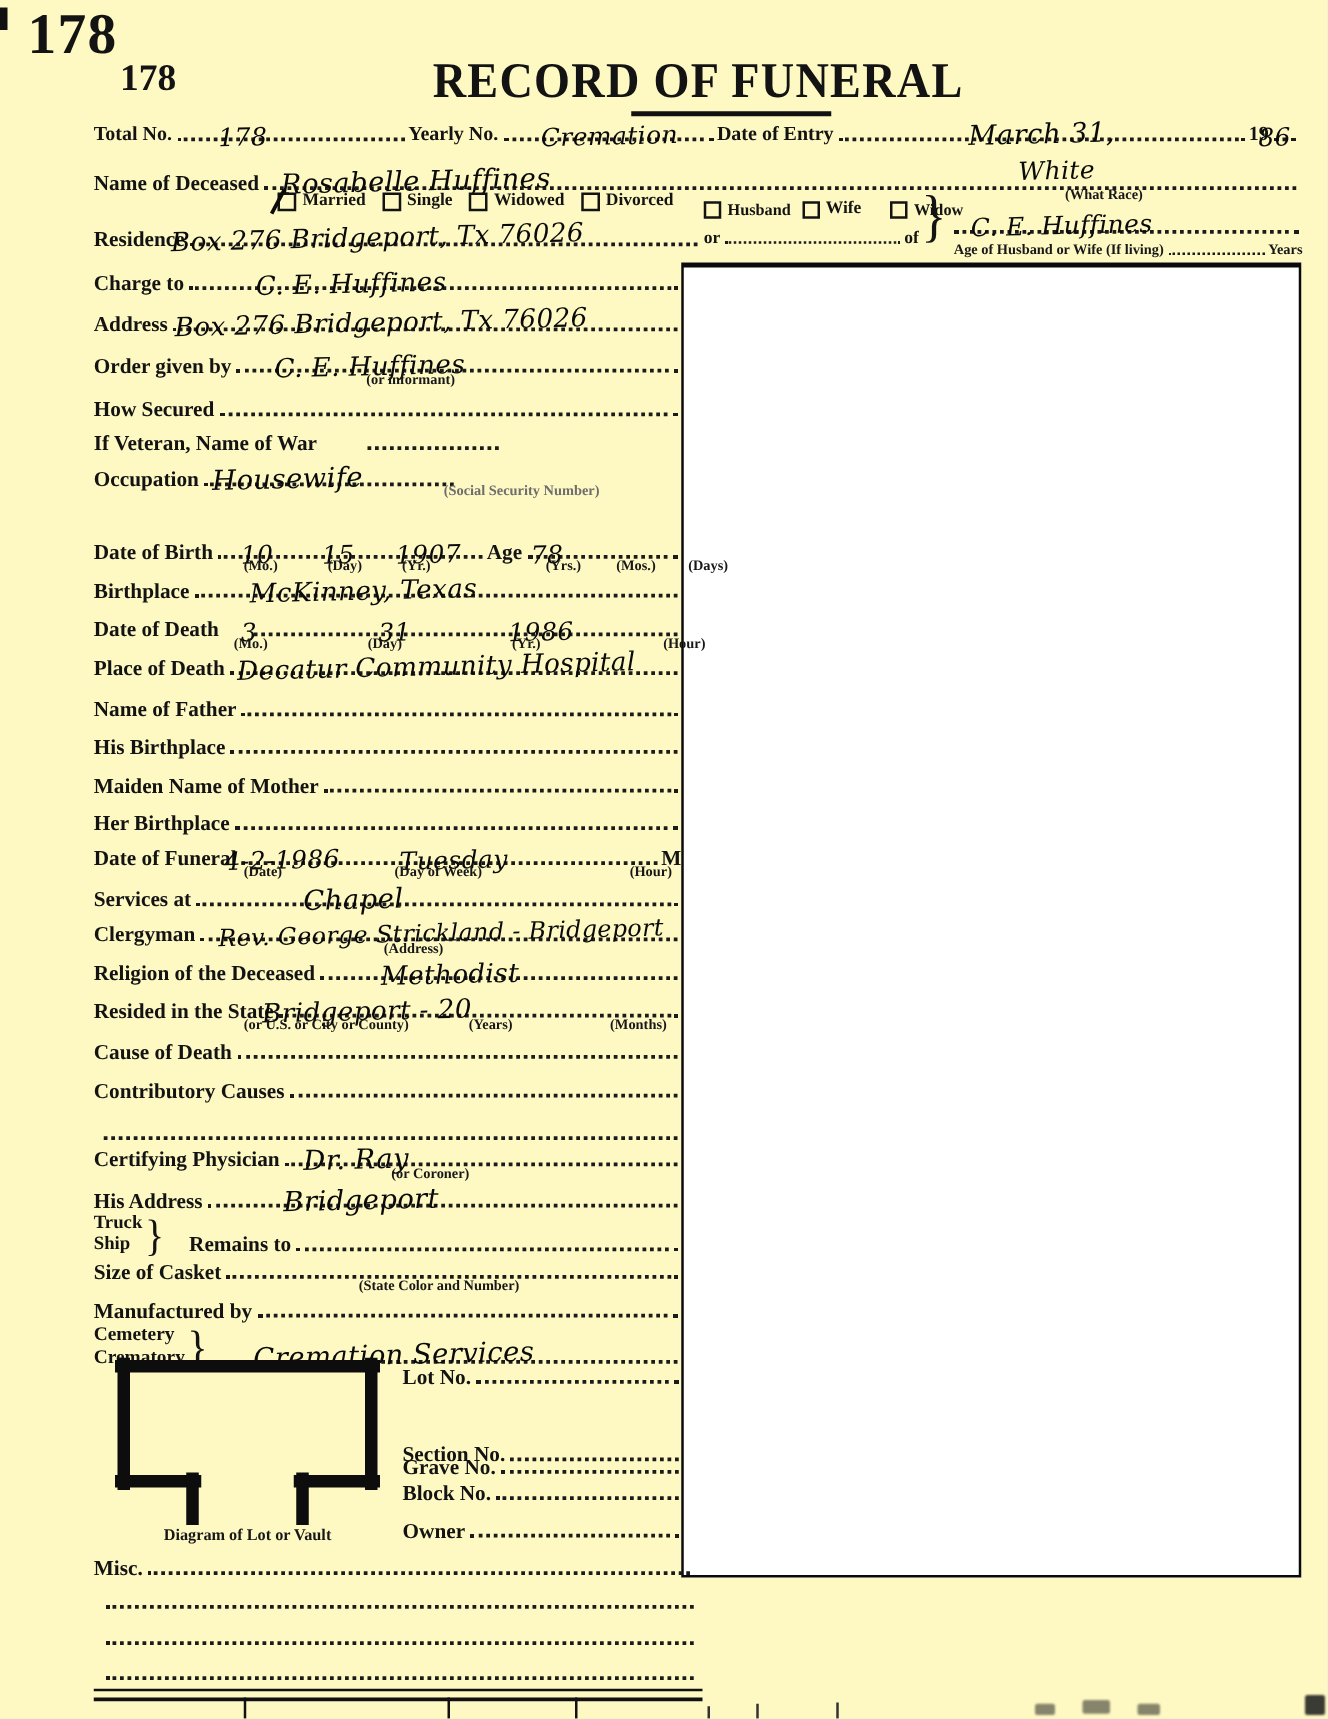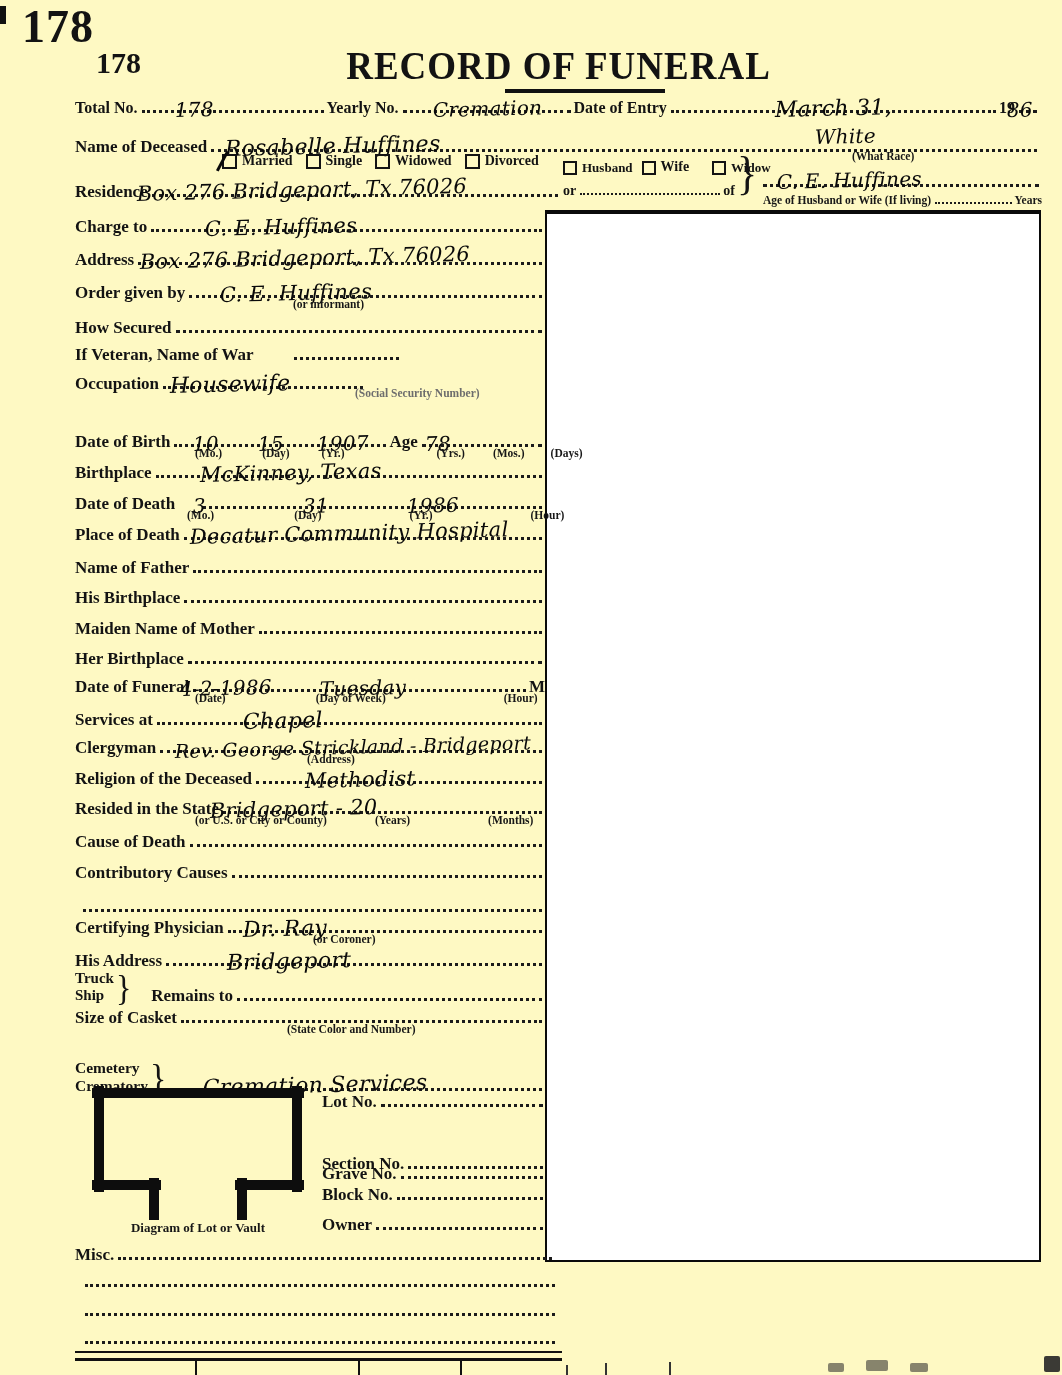--- a/index.html
+++ b/index.html
@@ -297,20 +297,24 @@
       <span class="lbl" style="margin-left:18px;">Remains to</span>
       <span class="dots"></span>
     </div>
 
     <div class="arow" style="top:794px;">
       <span class="lbl">Size of Casket</span>
       <span class="dots"></span>
     </div>
     <span class="sub" style="left:212px;top:811px;">(State Color and Number)</span>
 
+    <div class="arow" style="top:825px;">
+      <span class="lbl">Manufactured by</span>
+      <span class="dots"></span>
+    </div>
 
     <div class="arow" style="top:846px;height:36px;">
       <span class="stack" style="font-size:15.5px;">
         <span>Cemetery</span>
         <span>Crematory</span>
       </span>
       <span class="brace" style="font-size:34px;margin-bottom:2px;">}</span>
       <span class="dots" style="margin-left:10px;"></span>
       <span class="hw" style="left:128px;font-size:22px;">Cremation Services</span>
     </div>

